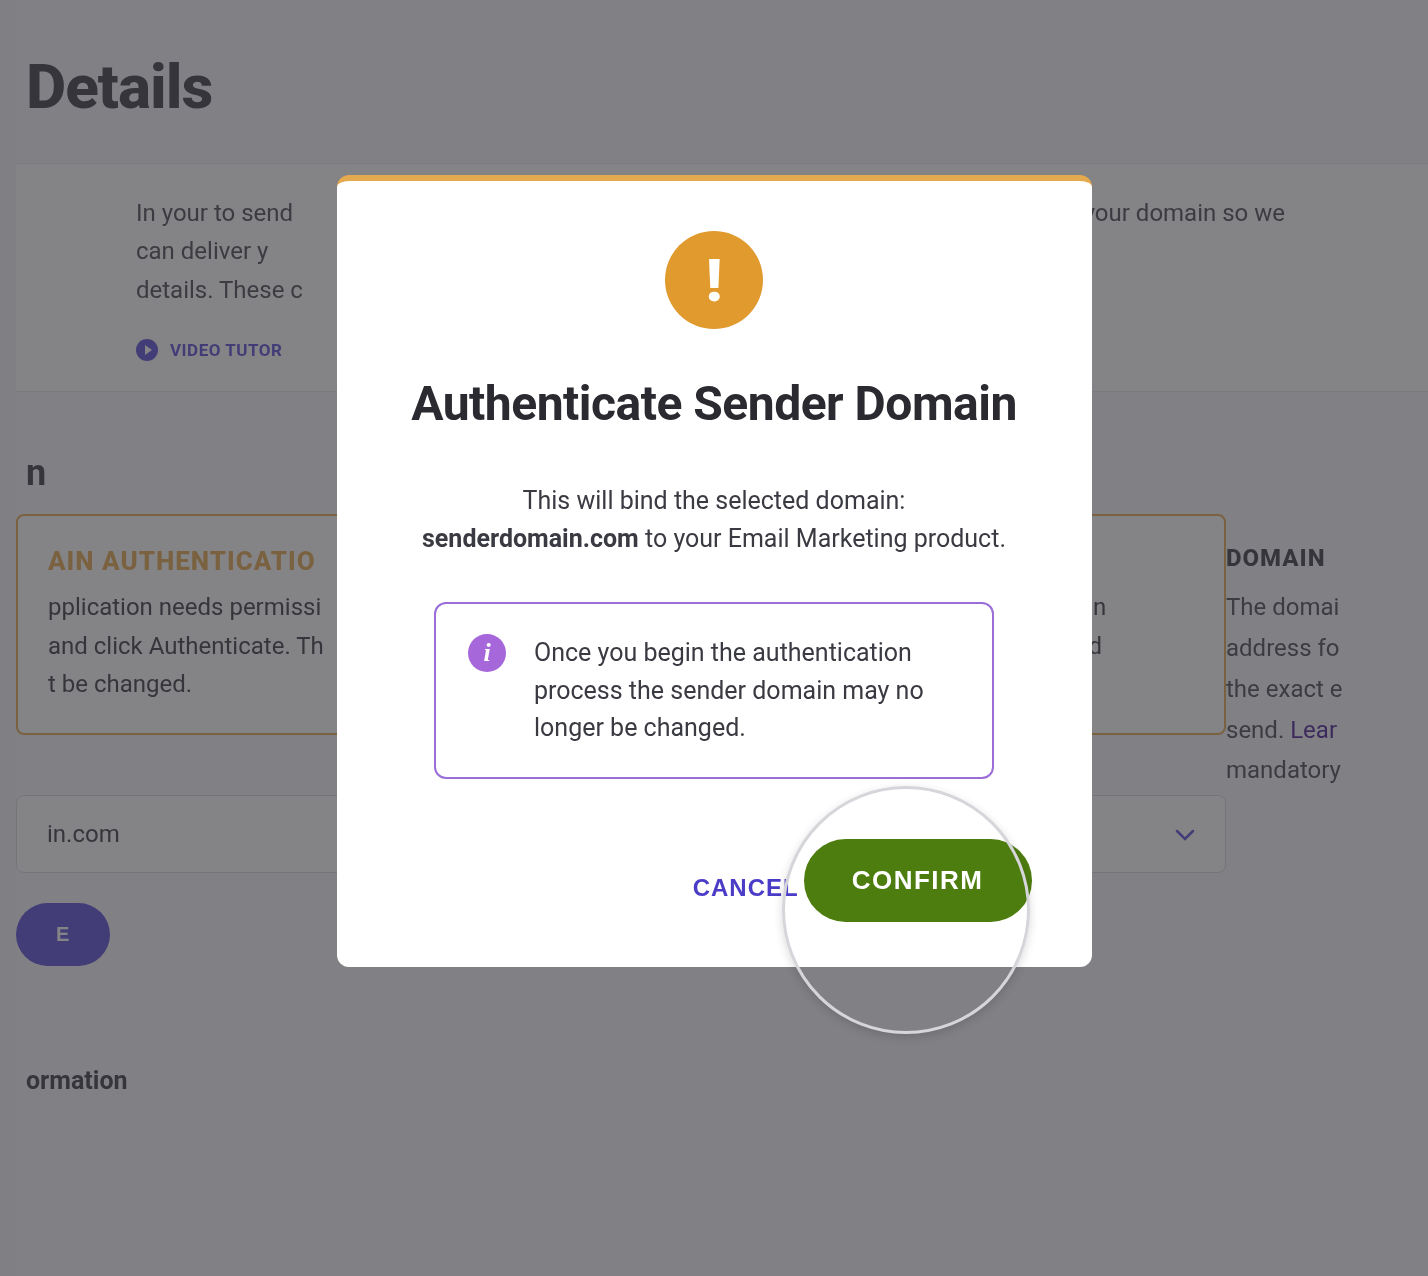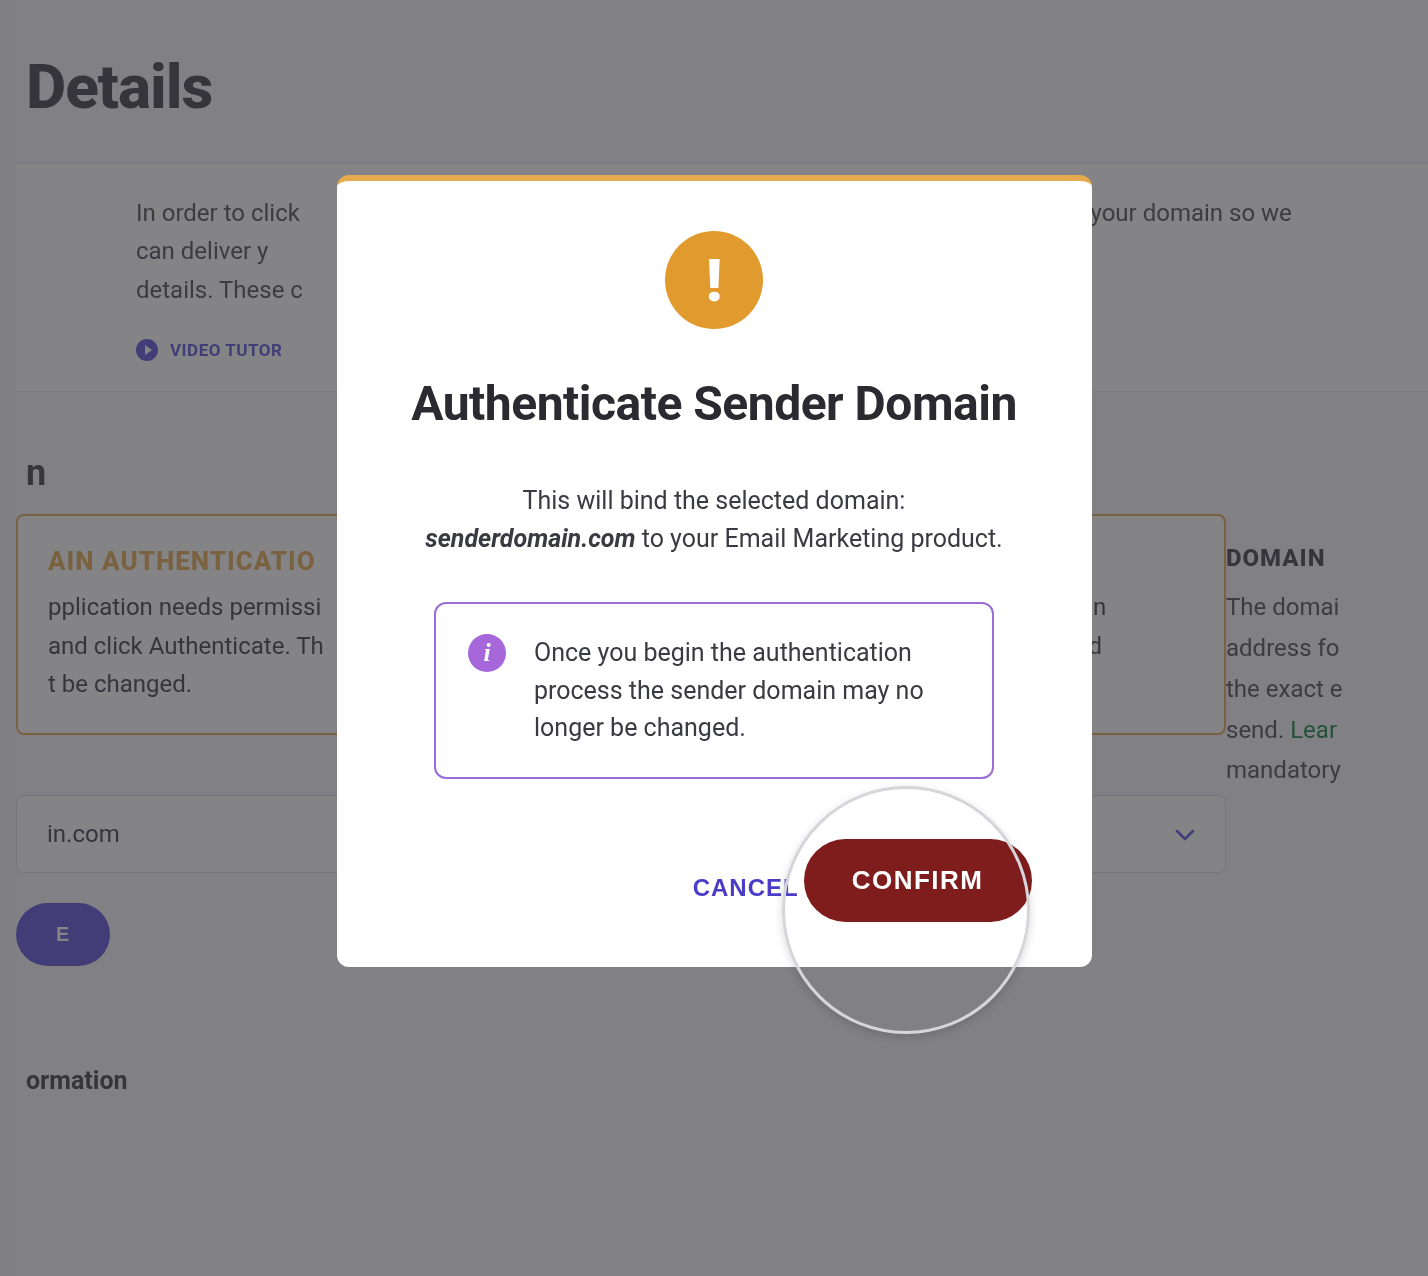--- a/index.html
+++ b/index.html
@@ -125,21 +125,21 @@
       margin-bottom: 15px;
     }
     
     .side-info-text {
       font-size: 24px;
       color: #4a4a52;
       line-height: 1.7;
     }
     
     .side-info-link {
-      color: #15803d;
+      color: #4c1d95;
     }
     
     .dropdown-field {
       margin: 60px 0 30px 0;
       padding: 24px 30px;
       border: 1px solid #d8d8df;
       border-radius: 8px;
       background: #fff;
       display: flex;
       justify-content: space-between;
@@ -224,21 +224,20 @@
     
     .modal-body {
       font-size: 25px;
       color: #3a3a42;
       line-height: 1.5;
       margin-bottom: 45px;
     }
     
     .modal-body strong {
       font-weight: 700;
-      font-style: italic;
     }
     
     .modal-info-box {
       border: 2px solid #9b6dd7;
       border-radius: 12px;
       padding: 30px 32px;
       display: flex;
       align-items: flex-start;
       gap: 28px;
       text-align: left;
@@ -279,21 +278,21 @@
       border: none;
       color: #4a3cc7;
       font-weight: 800;
       font-size: 24px;
       letter-spacing: 1px;
       padding: 20px 5px;
       cursor: pointer;
     }
     
     .confirm-btn {
-      background: #7f1d1d;
+      background: #4d7c0f;
       color: white;
       border: none;
       padding: 26px 48px;
       border-radius: 50px;
       font-weight: 800;
       font-size: 26px;
       letter-spacing: 1.5px;
       cursor: pointer;
     }
     
@@ -311,21 +310,21 @@
     }
   </style>
 </head>
 <body>
 
 <div class="background-page">
   <h1 class="page-title">Details</h1>
 
   <div class="info-section">
     <p class="info-text">
-      <span>In order to click</span>
+      <span>In your to send</span>
       <span style="display:inline-block; width:760px;"></span>
       <span>e your domain so we can deliver y</span>
       <br>
       <span>details. These c</span>
     </p>
     <a class="video-link">
       <span class="video-link-icon"></span>
       <span>VIDEO TUTOR</span>
     </a>
   </div>

